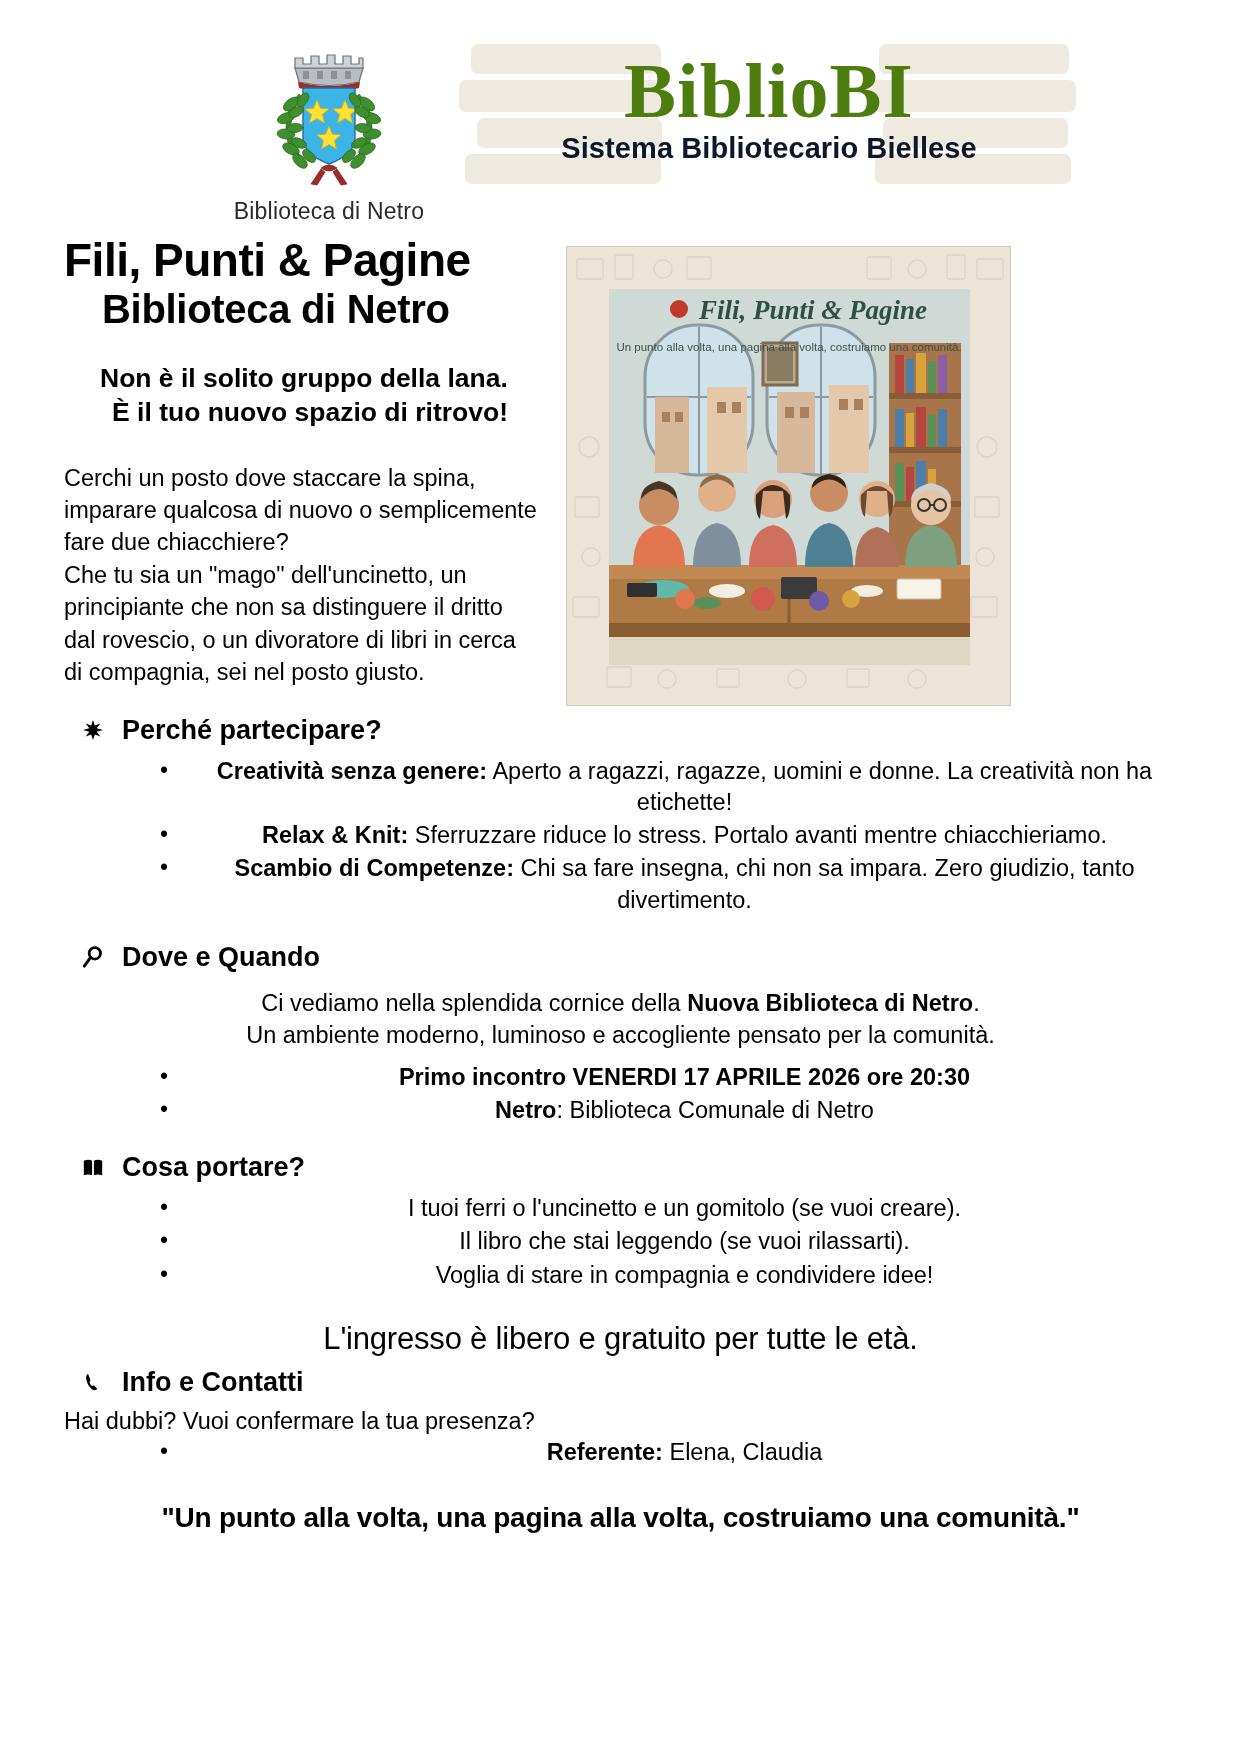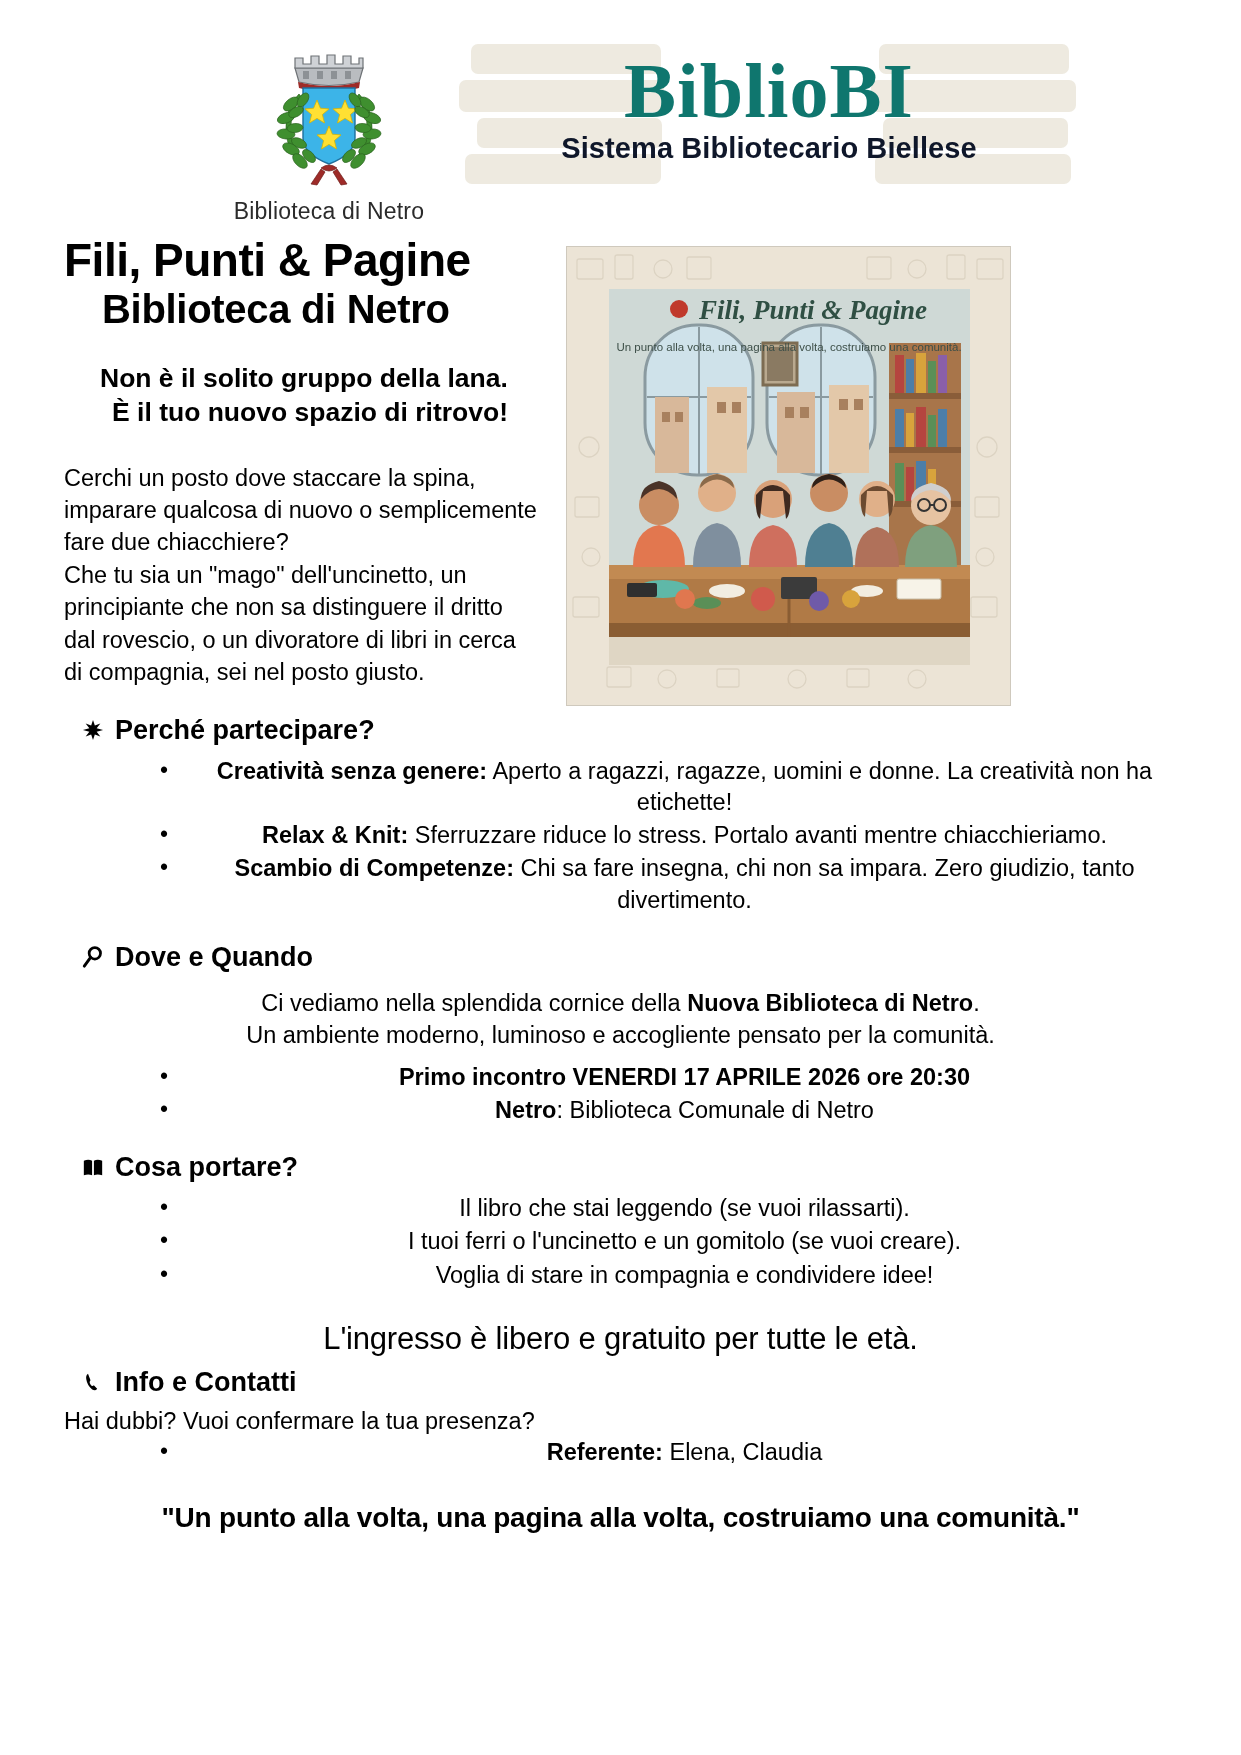--- a/index.html
+++ b/index.html
@@ -35,21 +35,21 @@
   }
   .bb-books { position: absolute; inset: 0; }
   .bb-book {
     position: absolute; background: #eeeae0; border-radius: 7px;
   }
   .bb-text-wrap {
     position: absolute; left: 0; right: 0; top: 22px; text-align: center;
   }
   .bb-title {
     font-family: "Liberation Serif", serif;
-    font-size: 78px; font-weight: 700; color: #0f766e;
+    font-size: 78px; font-weight: 700; color: #4d7c0f;
     line-height: 1.0; letter-spacing: 1px;
   }
   .bb-sub {
     font-family: "Liberation Sans", sans-serif;
     font-size: 29px; font-weight: 700; color: #0f172a;
     margin-top: 2px; letter-spacing: .1px;
   }
 
   
   .title-main {
@@ -76,21 +76,21 @@
   .illus {
     position: absolute; left: 566px; top: 246px;
     width: 445px; height: 460px;
     border: 1px solid #cfc9bd;
     background: #e9e2d4;
     overflow: hidden;
   }
 
   
   .section-head {
-    display: flex; align-items: center; gap: 9px;
+    display: flex; align-items: center; gap: 16px;
     font-size: 27px; font-weight: 700;
     margin: 26px 0 0 16px;
   }
   .section-head .sh-icon {
     width: 26px; height: 28px; flex: 0 0 auto;
     display: flex; align-items: center; justify-content: center;
   }
 
   ul.bullets {
     margin: 10px 0 0 0; padding: 0 0 0 96px; list-style: none; text-align: center;
@@ -403,22 +403,22 @@
   <div class="section-head">
     <span class="sh-icon">
       <svg viewBox="0 0 24 24" width="22" height="22">
           <path d="M2 4 Q7 2 11 4 L11 20 Q7 18 2 20 Z" fill="#000"></path>
           <path d="M13 4 Q17 2 22 4 L22 20 Q17 18 13 20 Z" fill="#000"></path>
         </svg>
     </span>
     <span>Cosa portare?</span>
   </div>
   <ul class="bullets">
+    <li><span>I tuoi ferri o l'uncinetto e un gomitolo (se vuoi creare).</span></li>
     <li><span>Il libro che stai leggendo (se vuoi rilassarti).</span></li>
-    <li><span>I tuoi ferri o l'uncinetto e un gomitolo (se vuoi creare).</span></li>
     <li><span>Voglia di stare in compagnia e condividere idee!</span></li>
   </ul>
 
   <div class="freeline">L'ingresso è libero e gratuito per tutte le età.</div>
 
   <div class="section-head" style="margin-top:10px;">
     <span class="sh-icon">
       <svg viewBox="0 0 24 24" width="20" height="22">
           <path d="M6 2 Q3 4 4 9 Q5 16 11 21 Q15 23 17 20 L13 16 Q11 18 9 15 Q7 12 9 10 Z" fill="#000"></path>
         </svg>

